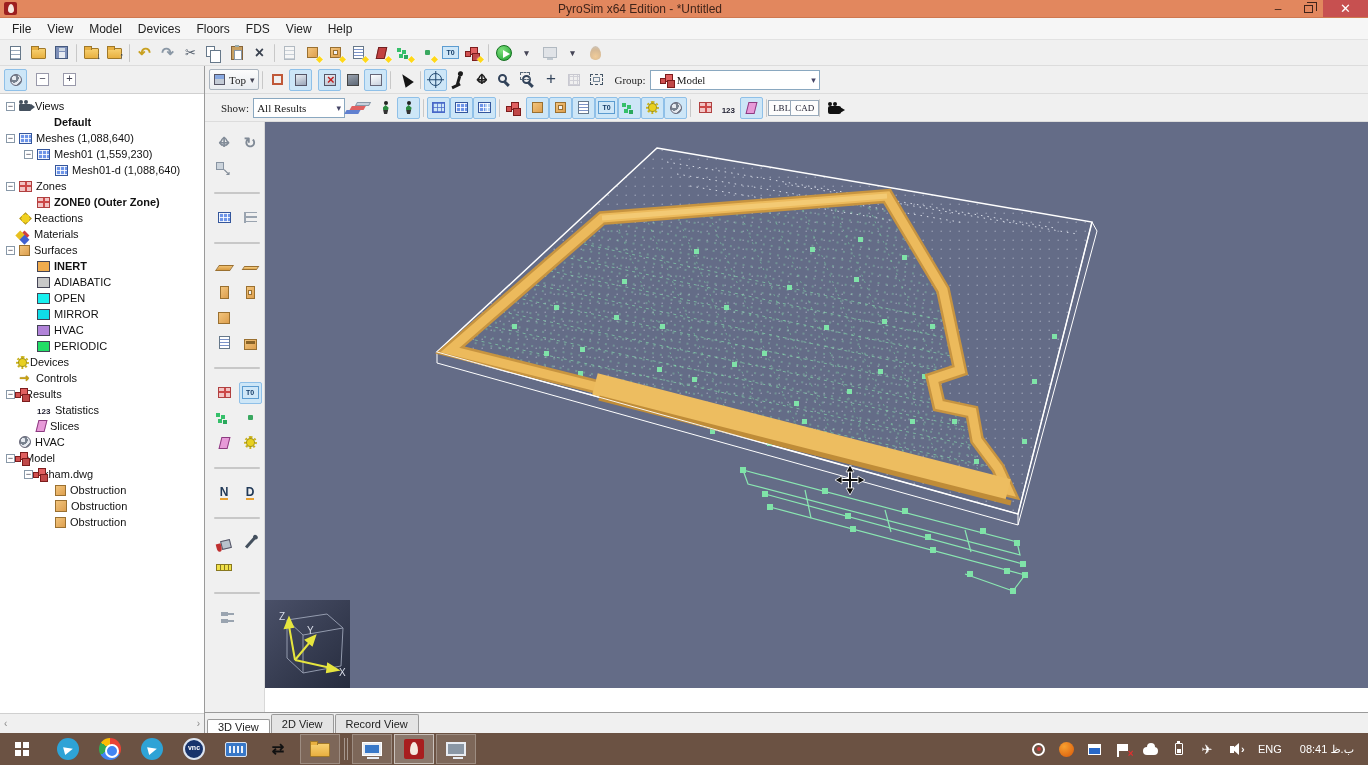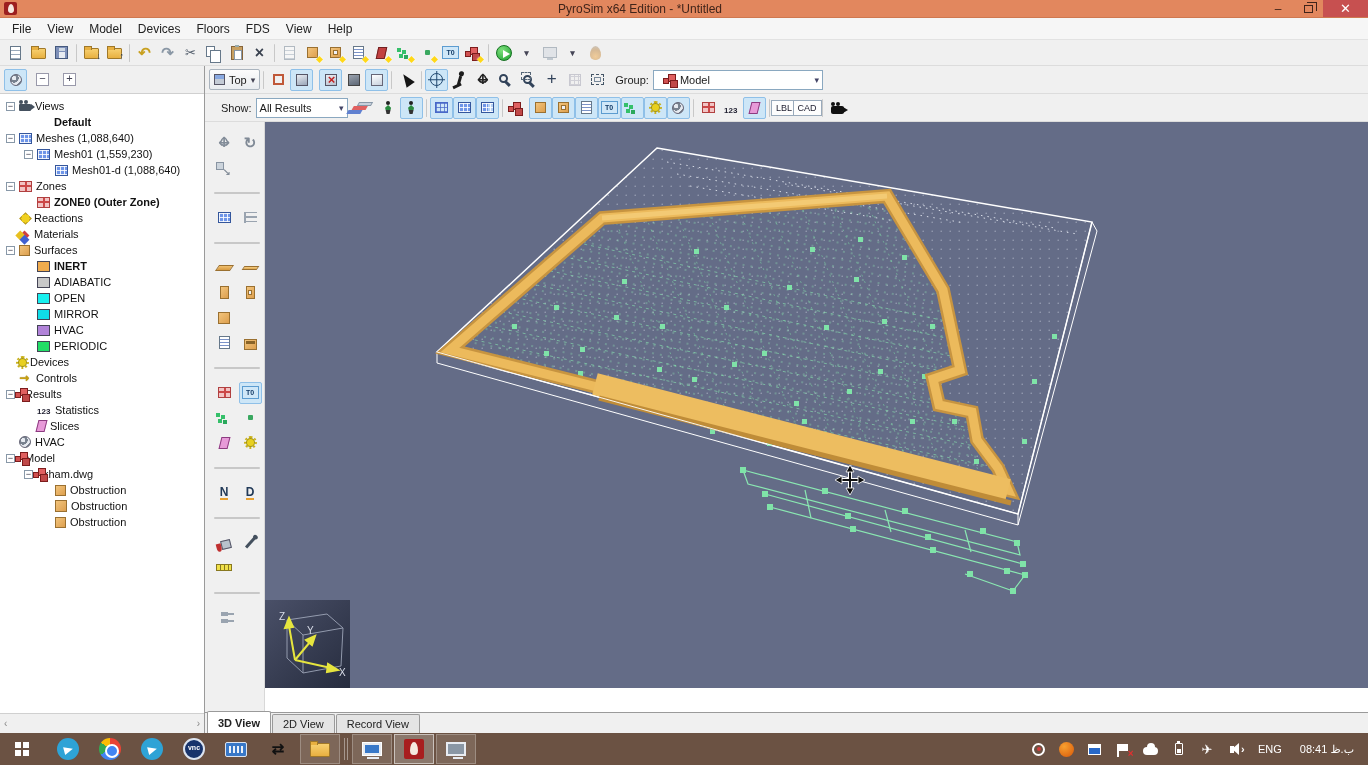--- a/index.html
+++ b/index.html
@@ -163,41 +163,41 @@
   .tree-toolbar{height:28px;background:#f0f0f0;border-bottom:1px solid #d0d0d0;display:flex;align-items:center;padding:0 4px;gap:4px;flex:none;}
   .tree{flex:1;overflow:hidden;padding:4px 0 0 2px;background:#fff;}
   .tree-row{display:flex;align-items:center;height:16px;white-space:nowrap;font-size:11px;color:#111;}
   .tree-row .b{font-weight:bold;}
   .exp{width:9px;height:9px;border:1px solid #8898a8;background:#fff;font:9px/7px "Liberation Sans",sans-serif;color:#334;text-align:center;margin-right:4px;flex:none;}
   .exp.minus::before{content:"−";}
   .exp.none{visibility:hidden;}
   .hscroll{height:20px;background:#f0f0f0;border-top:1px solid #d0d0d0;display:flex;align-items:center;justify-content:space-between;padding:0 4px;color:#888;font-size:10px;flex:none;}
 
   .rightpanel{flex:1;display:flex;flex-direction:column;min-width:0;}
-  .toolbar2,.toolbar3{height:28px;}
+  .toolbar2,.toolbar3{height:28px;font-family:Liberation Serif, serif;}
   .combo{display:inline-flex;align-items:center;border:1px solid #8aa8c0;background:#fff;height:20px;padding:0 3px;font-size:11px;gap:3px;}
   .combo .car{color:#446;font-size:9px;margin-left:auto;padding-left:4px;}
   .dd{display:inline-flex;align-items:center;border:1px solid #aab4be;background:linear-gradient(#fcfcfc,#e8ecf0);height:21px;padding:0 4px;font-size:11px;gap:4px;border-radius:2px;}
   .cube-top{width:11px;height:11px;background:linear-gradient(#88a8e0 0 4px,#c3cbd6 4px);border:1px solid #556;display:inline-block;}
   .lbl-txt{font-size:11px;color:#222;margin:0 4px 0 6px;}
 
   .contentrow{flex:1;display:flex;min-height:0;}
   .vtoolbar{width:60px;flex:none;background:#f0f0f0;border-right:1px solid #d8d8d8;padding:8px 0 0 6px;display:grid;grid-template-columns:26px 26px;grid-auto-rows:25px;align-items:center;justify-items:center;}
   .vtoolbar .tb.vsep{grid-column:1/-1;width:46px;height:1px;background:#c8c8c8;margin:0;}
   .vtoolbar .tb.blank{visibility:hidden;}
 
   .vpcol{flex:1;display:flex;flex-direction:column;min-width:0;}
   .viewport{position:relative;height:566px;background:#646c87;flex:none;overflow:hidden;}
   .viewport svg.scene{display:block;width:100%;height:100%;}
   .axiswidget{position:absolute;left:0;bottom:0;width:85px;height:88px;background:linear-gradient(135deg,#4a5068,#262c3e);}
   .belowvp{flex:1;background:#fff;}
 
   .tabbar{height:21px;background:#f0f0f0;border-top:1px solid #9a9a9a;display:flex;align-items:flex-end;padding:0 0 0 2px;flex:none;}
   .tab{height:19px;display:flex;align-items:center;padding:0 10px;font-size:11px;border:1px solid #9a9a9a;border-bottom:none;background:#e4e4e4;margin-right:1px;border-radius:2px 2px 0 0;color:#222;}
-  .tab.act{background:#fff;height:22px;font-weight:bold;}
+  .tab.act{background:#fff;height:14px;font-weight:normal;}
 
   
   .taskbar{height:32px;background:#6b5243;display:flex;align-items:center;padding:0 6px;flex:none;gap:2px;}
   .tkb{width:40px;height:30px;display:flex;align-items:center;justify-content:center;position:relative;flex:none;}
   .tkb.act{background:rgba(255,255,255,.12);border:1px solid rgba(255,255,255,.25);}
   .tkb.focus{background:rgba(255,255,255,.22);border:1px solid rgba(255,255,255,.55);}
   .tkb.tsep{width:8px;}
   .tkb.tsep::before{content:"";position:absolute;left:2px;top:4px;bottom:4px;width:1px;background:rgba(255,255,255,.4);box-shadow:3px 0 0 rgba(255,255,255,.4);}
   .winlogo{width:6px;height:6px;background:#fff;box-shadow:8px 0 0 #fff,0 8px 0 #fff,8px 8px 0 #fff;margin:-8px 8px 0 -8px;}
   .tg{width:22px;height:22px;border-radius:50%;background:#2ea3d6;}

